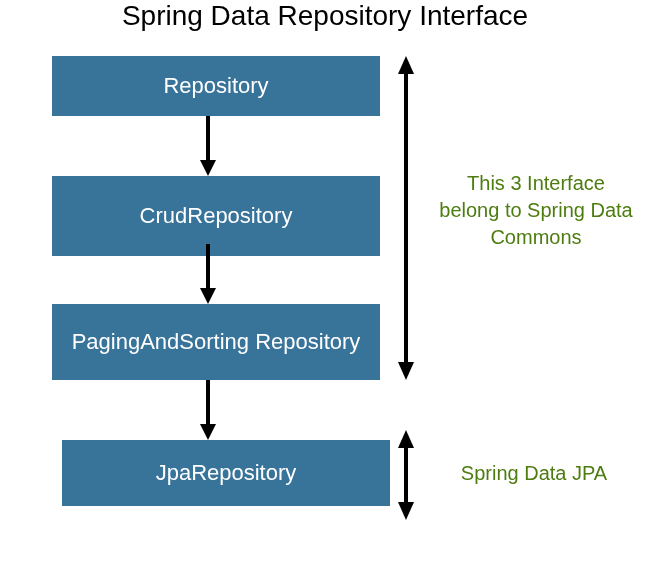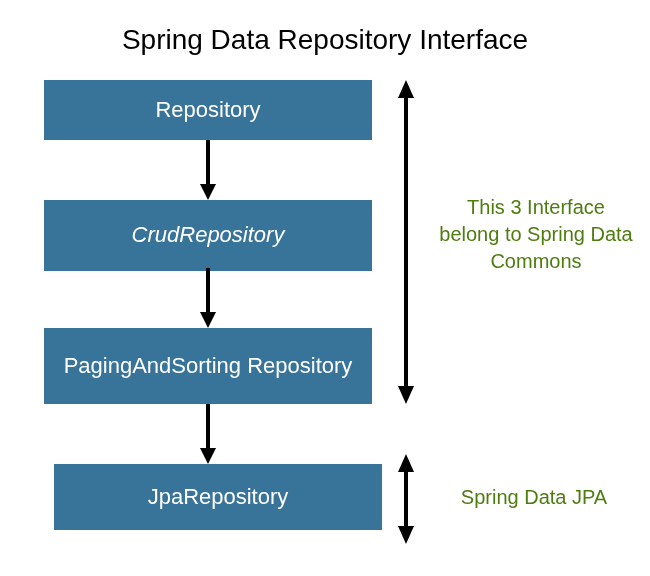--- a/index.html
+++ b/index.html
@@ -8,32 +8,31 @@
       height: 576px;
       background: #ffffff;
       font-family: "Segoe UI", "Helvetica Neue", Arial, sans-serif;
       position: relative;
     }
     .title {
       text-align: center;
       font-size: 28px;
       font-weight: 400;
       color: #000;
-      padding-top: 24px;
       padding-bottom: 18px;
       width: 100%;
     }
     .content {
       position: relative;
       width: 100%;
       height: 490px;
     }
     .box {
       position: absolute;
-      left: 44px;
+      left: 52px;
       width: 328px;
       background: #38739a;
       color: #fff;
       font-size: 22px;
       font-weight: 400;
       display: flex;
       align-items: center;
       justify-content: center;
       text-align: center;
       line-height: 1.2;
@@ -50,21 +49,21 @@
       left: 396px;
     }
     .annotation {
       position: absolute;
       color: #4d7c0f;
       font-size: 20px;
       text-align: center;
       line-height: 1.35;
     }
     #box-1 { top: 6px; height: 60px; }
-    #box-2 { top: 126px; height: 71px; font-style: italic; }
+    #box-2 { top: 126px; height: 80px; }
     #box-3 { top: 254px; height: 76px; }
     #box-4 { top: 390px; height: 66px; margin-left: 10px; }
 
     #arrow-1 { top: 66px; }
     #arrow-2 { top: 194px; }
     #arrow-3 { top: 330px; }
 
     #bracket-1 { top: 6px; }
     #bracket-2 { top: 380px; }
 

